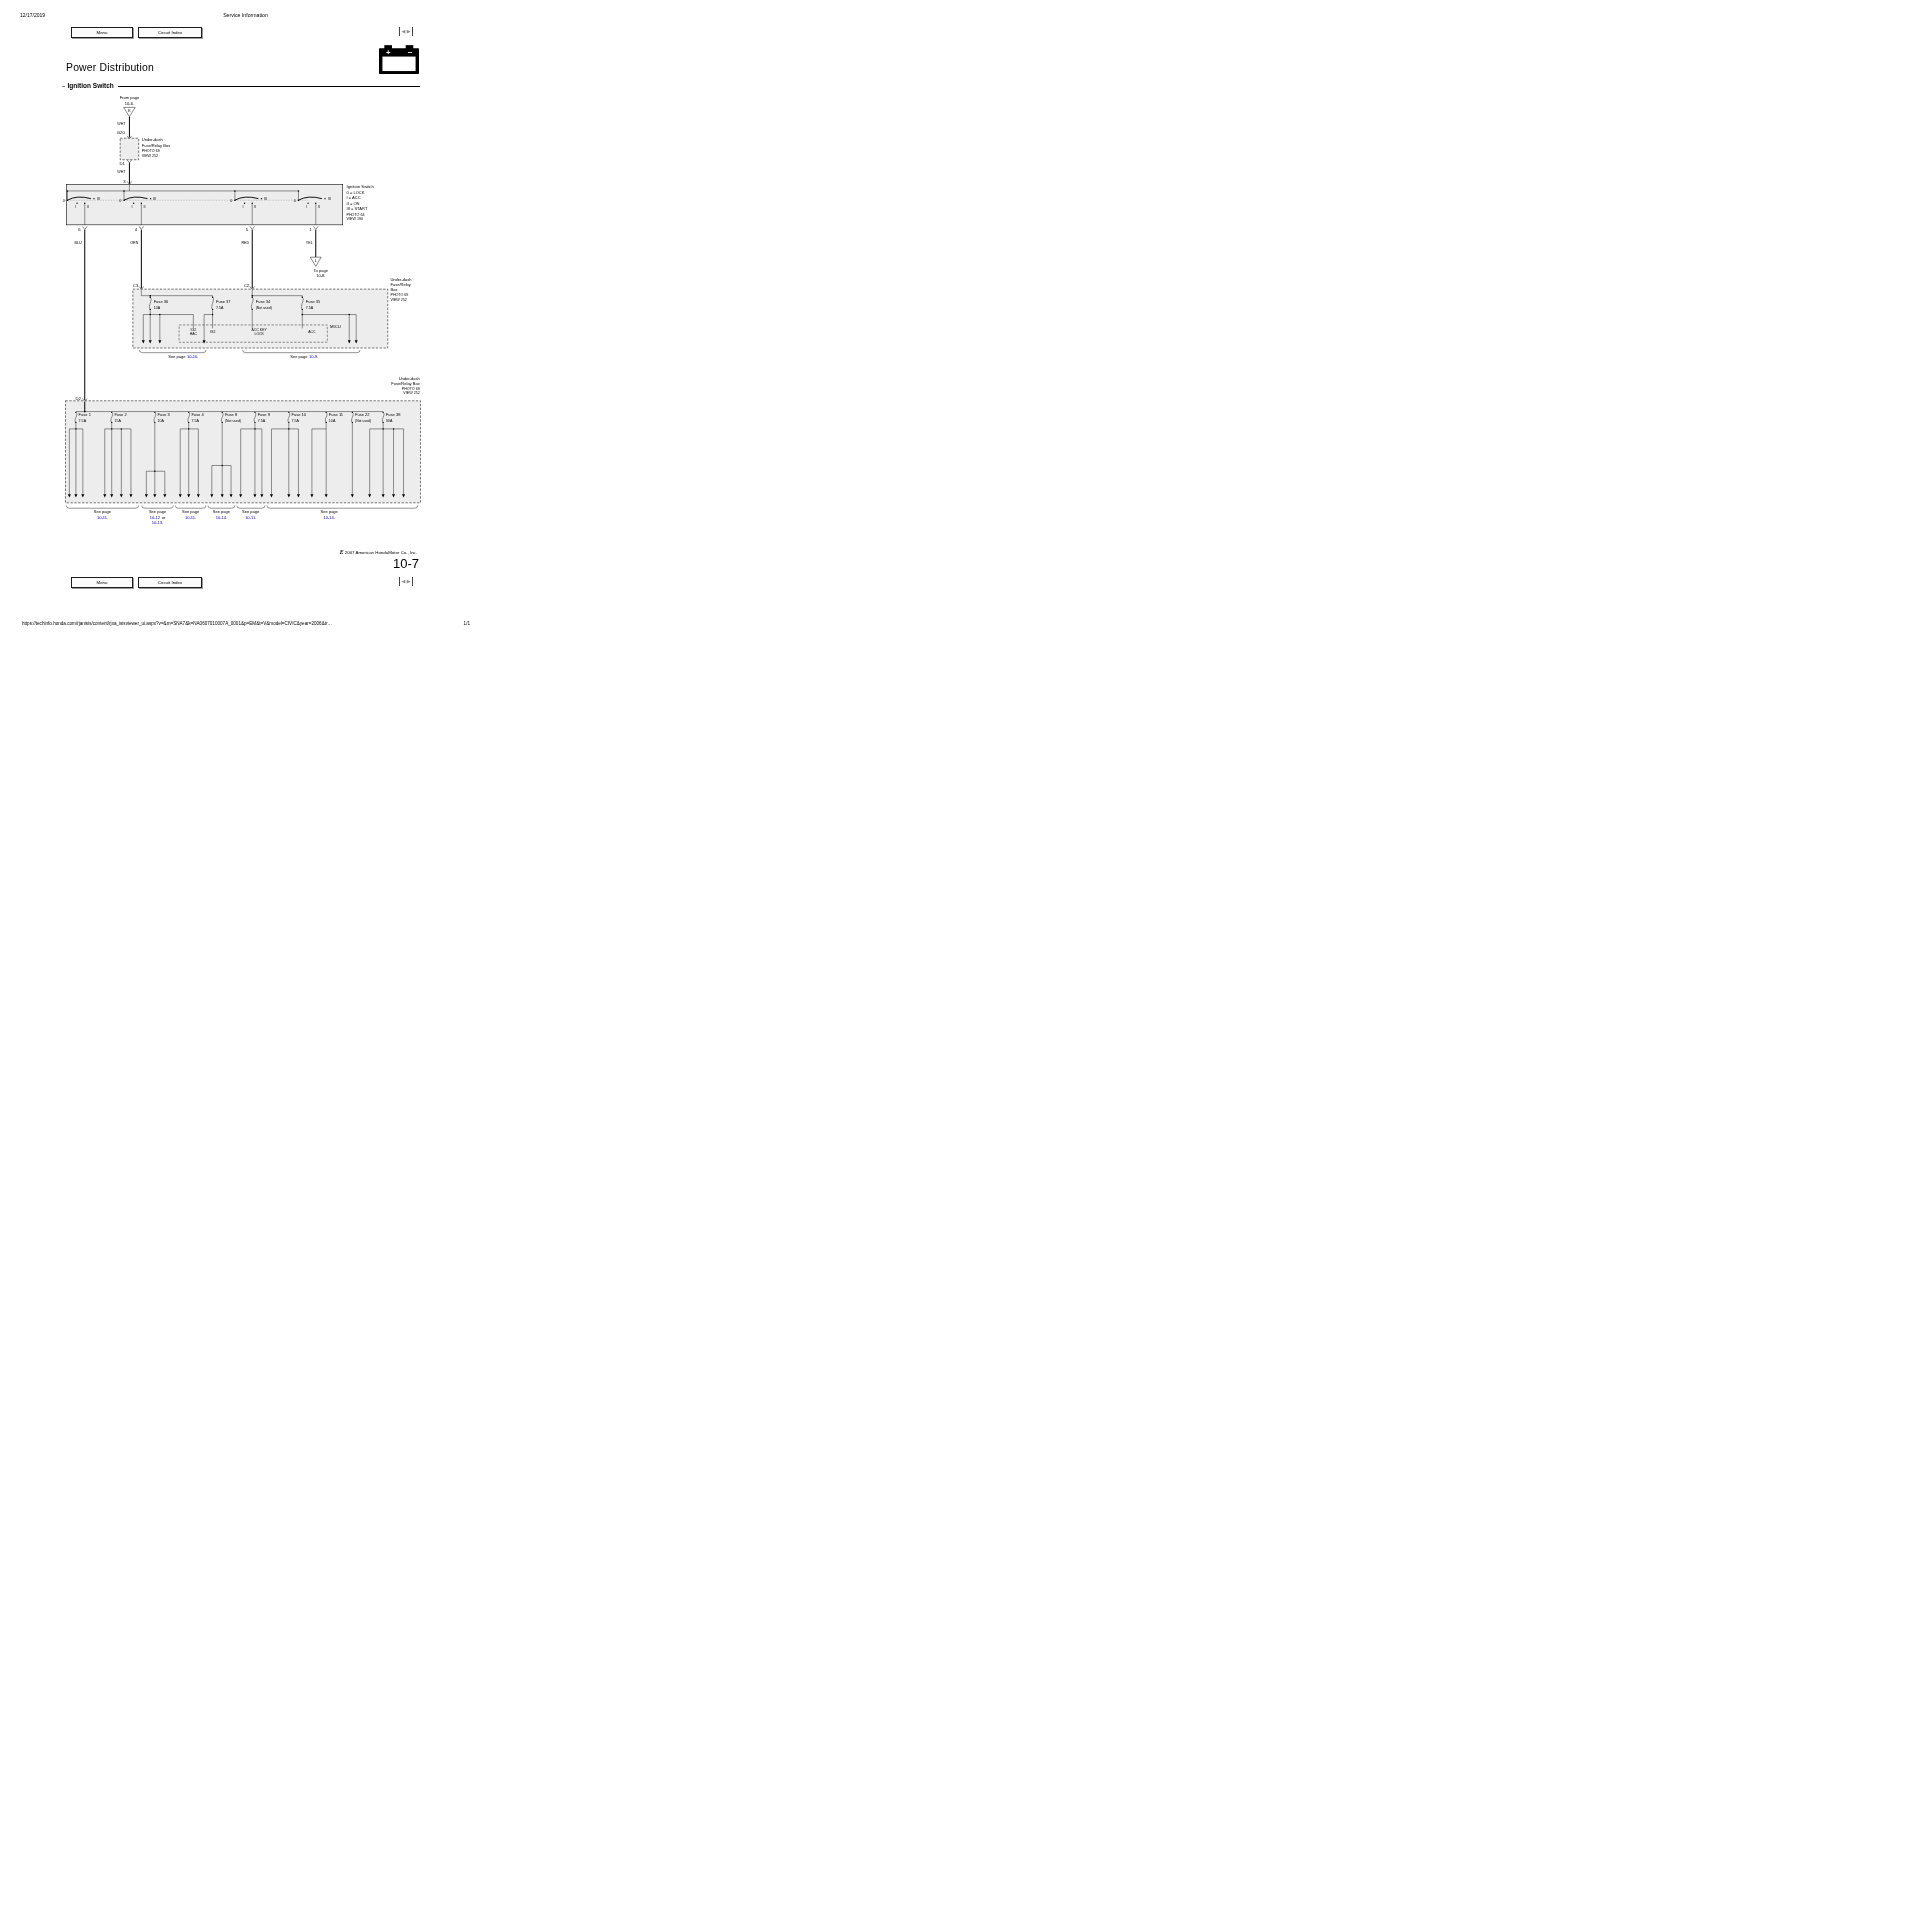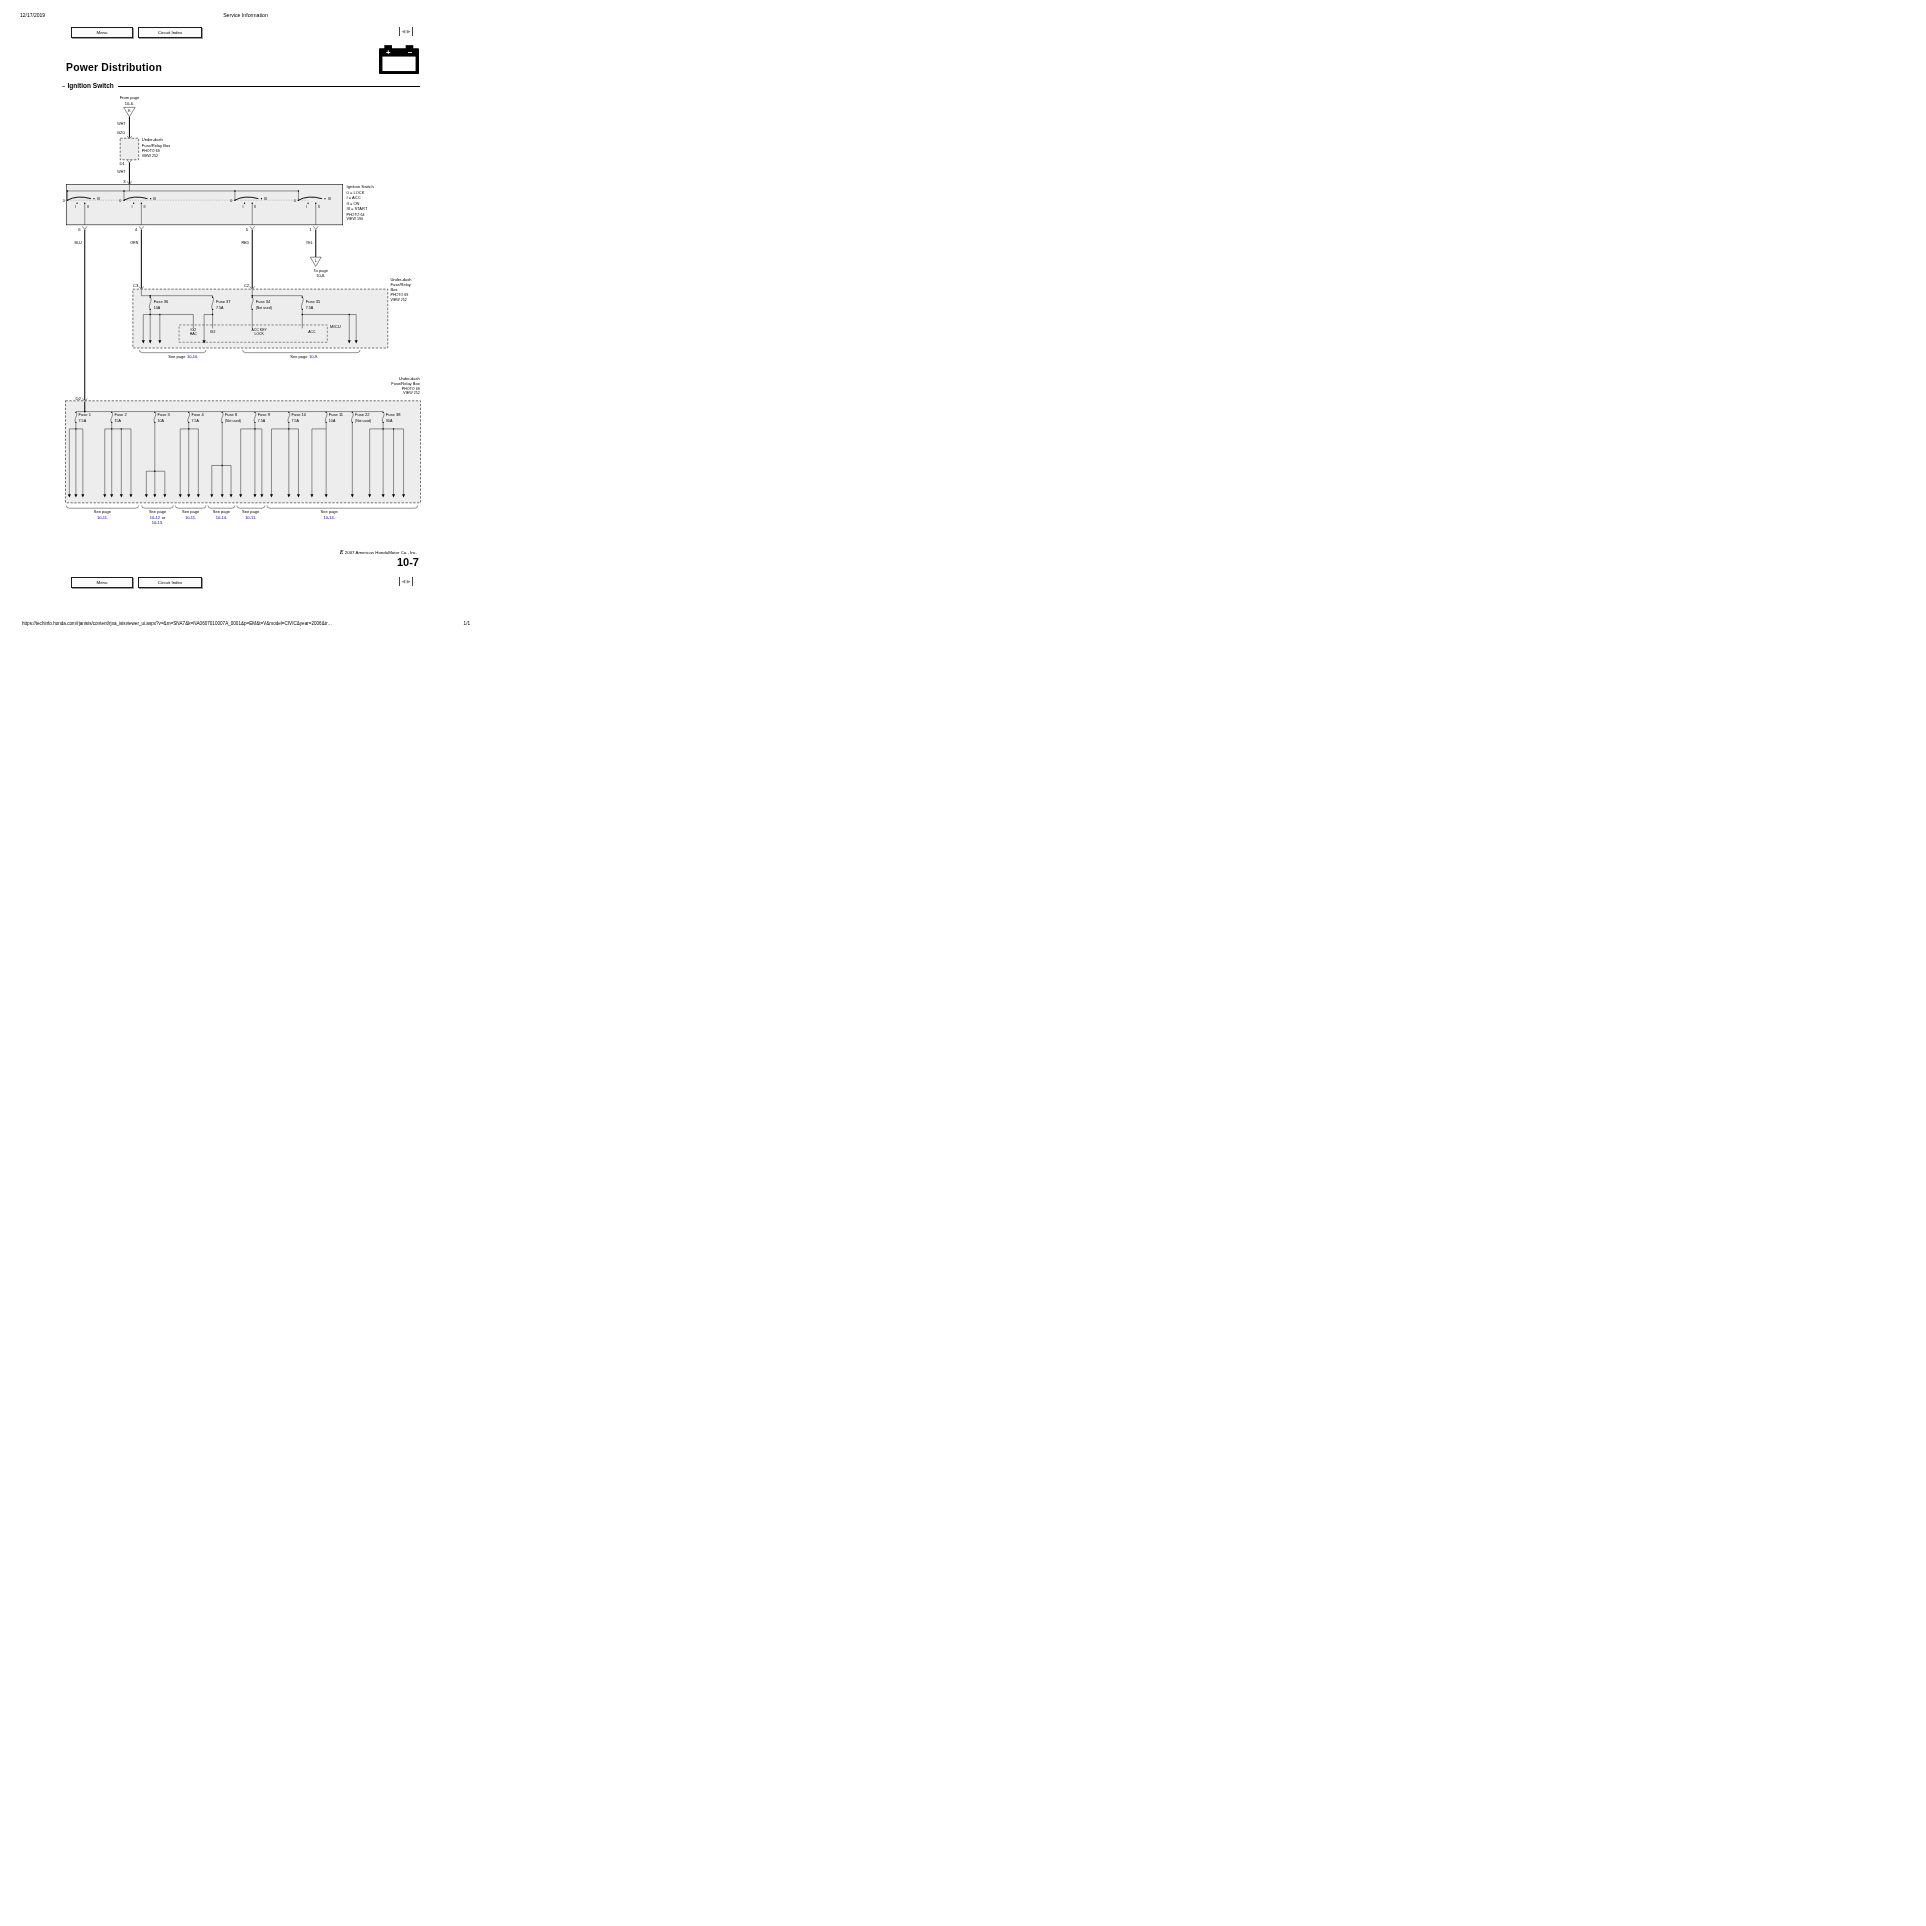--- a/index.html
+++ b/index.html
@@ -18,21 +18,21 @@
   .btn-ci-top,.btn-ci-bottom{left:138px;width:64px;}
   .btn-menu-top,.btn-ci-top{top:27px;}
   .btn-menu-bottom,.btn-ci-bottom{top:577px;}
   .nav-arrows{position:absolute;left:399px;height:8.5px;display:flex;align-items:center;gap:1.5px;
        padding:0 1.5px;border-left:0.8px solid #444;border-right:0.8px solid #444;}
   .nav-top{top:27px;} .nav-bottom{top:577px;}
   .nav-arrows span{font-size:5px;color:#8f8f8f;line-height:1;cursor:pointer;}
   
   .battery{left:379px;top:45px;width:40px;height:30px;}
   
-  .main-title{left:66px;top:62px;font-size:10.4px;font-weight:bold;letter-spacing:0.2px;}
+  .main-title{left:66px;top:62px;font-size:10.4px;font-weight:normal;letter-spacing:0.2px;}
   .subtitle-row{left:62px;top:82px;width:358px;display:flex;align-items:center;}
   .subtitle-dash{font-size:5.8px;font-weight:bold;margin-right:2.3px;}
   .subtitle-text{font-size:6.5px;font-weight:bold;white-space:nowrap;}
   .subtitle-line{flex:1;border-top:0.6px solid #000;margin-left:4.6px;margin-top:1.2px;}
   
   .diagram{left:0;top:92px;width:491px;height:437px;}
   .diagram text{font-family:"Liberation Sans",sans-serif;fill:#000;}
   .t{font-size:10.5px;} .ts{font-size:9.5px;} .tl{font-size:11px;} .tx{font-size:9px;}
   .link{fill:#0000cd;}
   .wire{stroke:#000;stroke-width:2.6;}
@@ -41,21 +41,21 @@
   .chev{fill:none;stroke:#000;stroke-width:1.2;}
   .shape{fill:#fff;stroke:#000;stroke-width:1.2;}
   .gbox{fill:#ededed;stroke:#000;stroke-width:1.4;}
   .dash{stroke-dasharray:6,4;}
   .mech{stroke:#8a8a8a;stroke-width:1;stroke-dasharray:4,3;}
   .dot{fill:#000;}
   .ah{fill:#000;stroke:none;}
   
   .copyright{top:549px;right:74px;font-size:4.4px;white-space:nowrap;}
   .cmark{font-family:"Liberation Serif",serif;font-style:italic;font-weight:bold;font-size:5.8px;margin-right:1.2px;}
-  .pagenum{top:556px;right:72px;font-size:11px;font-weight:bold;}
+  .pagenum{top:556px;right:72px;font-size:13px;font-weight:normal;}
 </style>
 </head>
 <body>
 
 <div class="page">
 
   <span class="abs print-date">12/17/2019</span>
   <span class="abs doc-title">Service Information</span>
 
   <button class="btn btn-menu-top">Menu</button>

